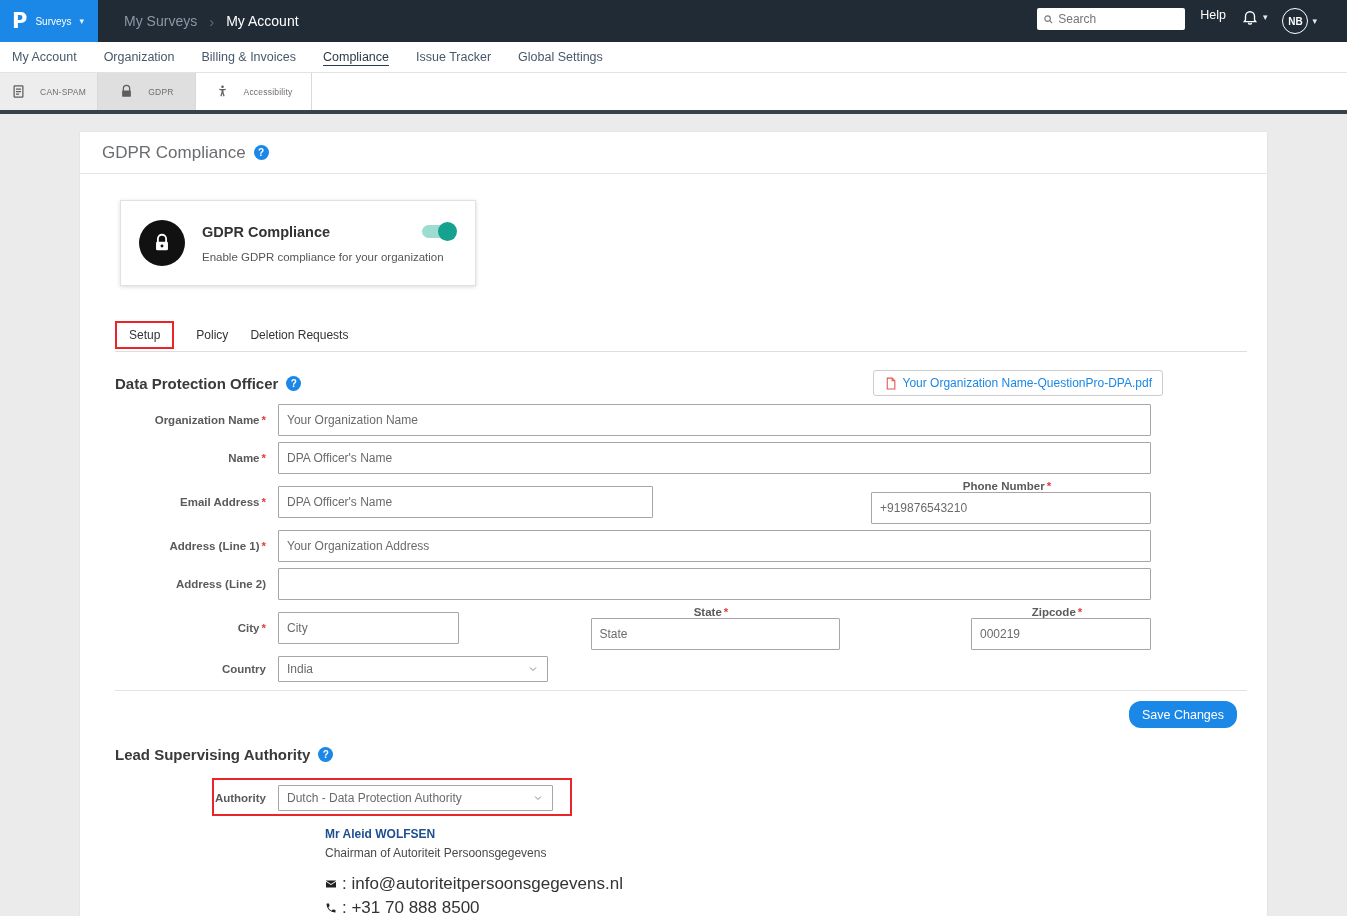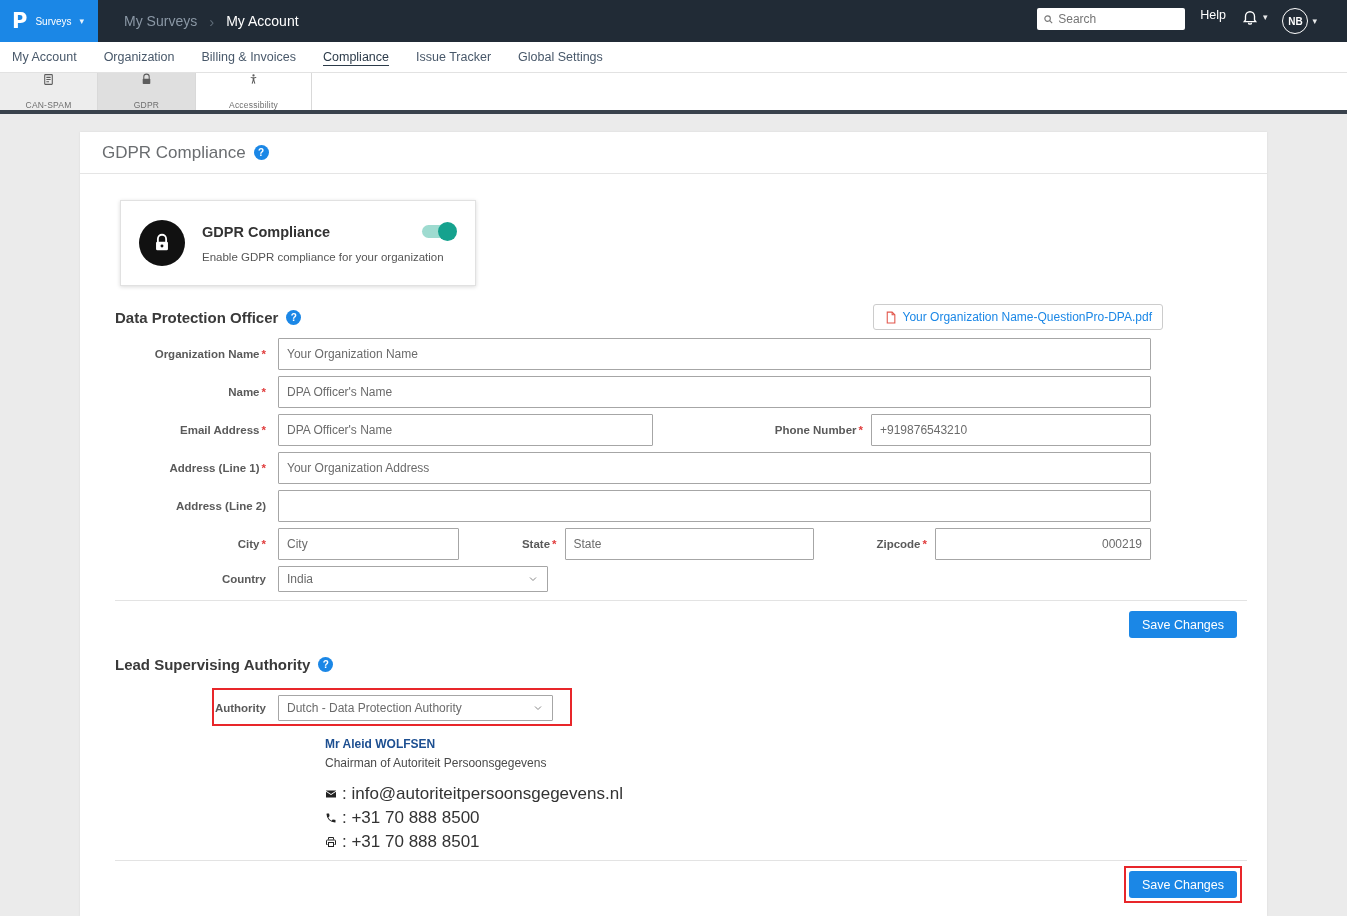--- a/index.html
+++ b/index.html
@@ -30,21 +30,21 @@
     display:flex; align-items:center; justify-content:center; font-size:10px; font-weight:bold; }
 
   
   .nav2 { height:31px; background:#fff; border-bottom:1px solid #e2e2e2; display:flex; align-items:center;
     padding-left:12px; gap:27px; }
   .nav2-item { font-size:12.5px; color:#48586a; cursor:pointer; }
   .nav2-item.active { color:#2c3b4a; text-decoration:underline; text-underline-offset:4px; }
 
   
   .icontabs { height:41px; background:#fff; display:flex; align-items:stretch; border-bottom:4px solid #39424c; }
-  .icontab { width:98px; display:flex; flex-direction:column; align-items:center; justify-content:center;
+  .icontab { width:98px; display:flex; align-items:center; justify-content:center;
     gap:14px; border-right:1px solid #d9d9d9; cursor:pointer; color:#5d5d5d; }
   .icontab svg { width:15px; height:15px; }
   .icontab .lbl { font-size:8.5px; color:#6e6e6e; letter-spacing:.2px; }
   .icontab.t0 { background:#ededed; }
   .icontab.t1 { background:#dfdfdf; }
   .icontab.t2 { background:#fff; width:116px; }
 
   
   .content { padding:18px 80px 0 80px; height:835px; }
   .card { background:#ffffff; min-height:784px; box-shadow:0 0 2px rgba(0,0,0,.08); }
@@ -86,29 +86,29 @@
   .form { margin:8px 0 0 35px; width:1048px; }
   .frow { display:flex; align-items:center; margin-bottom:6px; min-height:26px; }
   .flabel { width:163px; text-align:right; padding-right:12px; font-size:11.5px; font-weight:bold;
     color:#5a5a5a; flex:none; }
   .req { color:#e03b3b; margin-left:2px; }
   .fbody { display:flex; align-items:center; width:873px; }
   .fbody.spread { justify-content:space-between; }
   input.txt { height:26px; border:1px solid #a6a6a6; border-radius:1px; padding:15px 8px; font-size:12px;
     color:#6b6b6b; background:#fff; font-family:"Liberation Sans", sans-serif; outline:none; }
   .w-full { width:100%; }
-  .inline-group { display:flex; align-items:center; }
+  .inline-group { display:flex; align-items:center;flex-direction:column; }
   .inline-label { font-size:11.5px; font-weight:bold; color:#5a5a5a; margin-right:8px; white-space:nowrap; }
   .sel { height:26px; border:1px solid #a6a6a6; border-radius:1px; background:#fff; display:flex;
     align-items:center; justify-content:space-between; padding:0 8px; font-size:12px; color:#6b6b6b; cursor:pointer; }
   .sel svg { width:12px; height:12px; color:#888; flex:none; margin-left:8px; }
 
   .divider { border:none; border-top:1px solid #e3e3e3; margin:8px 20px 0 35px; }
   .save-row { display:flex; justify-content:flex-end; margin:10px 30px 0 0; }
-  .save-btn { background:#1b87e6; color:#fff; border:none; border-radius:3px; height:27px; padding:0 13px;
+  .save-btn { background:#1b87e6; color:#fff; border:none; border-radius:12px; height:27px; padding:0 13px;
     font-size:12.5px; cursor:pointer; font-family:"Liberation Sans", sans-serif; }
   .ann-wrap { border:2px solid #e8262a; padding:3px; }
 
   
   .authority-row { margin-top:22px; position:relative; }
   .sel-authority { width:275px; }
   .ann-authority { position:absolute; left:97px; top:-7px; width:360px; height:38px;
     border:2px solid #e8262a; pointer-events:none; }
 
   .contact { margin:16px 0 0 210px; }
@@ -208,20 +208,25 @@
       </div>
       <div class="toggle-card-text">
         <div class="toggle-card-title">GDPR Compliance</div>
         <div class="toggle-card-sub">Enable GDPR compliance for your organization</div>
       </div>
       <div class="toggle">
           <span class="knob"></span>
         </div>
     </div>
 
+    <div class="tabs-row">
+      <span class="tab annotated">Setup</span>
+      <span class="tab">Policy</span>
+      <span class="tab">Deletion Requests</span>
+    </div>
 
     <div class="section-head">
       <span class="section-title">Data Protection Officer</span>
       <span class="help-icon">?</span>
       <button class="pdf-btn">
         <svg viewBox="0 0 24 24" fill="none" stroke="#e2574c" stroke-width="2">
             <path d="M6 2h9l5 5v15H6z"></path>
             <path d="M15 2v5h5"></path>
           </svg>
         <span>Your Organization Name-QuestionPro-DPA.pdf</span>
@@ -266,21 +271,21 @@
       <div class="frow">
         <span class="flabel"><span>City</span><span class="req">*</span></span>
         <div class="fbody spread">
           <input class="txt" style="width: 181px;" value="City">
           <div class="inline-group">
             <span class="inline-label"><span>State</span><span class="req">*</span></span>
             <input class="txt" style="width: 249px;" value="State">
           </div>
           <div class="inline-group">
             <span class="inline-label"><span>Zipcode</span><span class="req">*</span></span>
-            <input class="txt" style="width: 216px; text-align: right;" value="000219">
+            <input class="txt" style="width: 180px;" value="000219">
           </div>
         </div>
       </div>
       <div class="frow">
         <span class="flabel"><span>Country</span></span>
         <div class="fbody">
           <div class="sel" style="width:270px">
             <span>India</span>
             <svg viewBox="0 0 24 24" fill="none" stroke="currentColor" stroke-width="2">
                 <path d="m6 9 6 6 6-6"></path>

